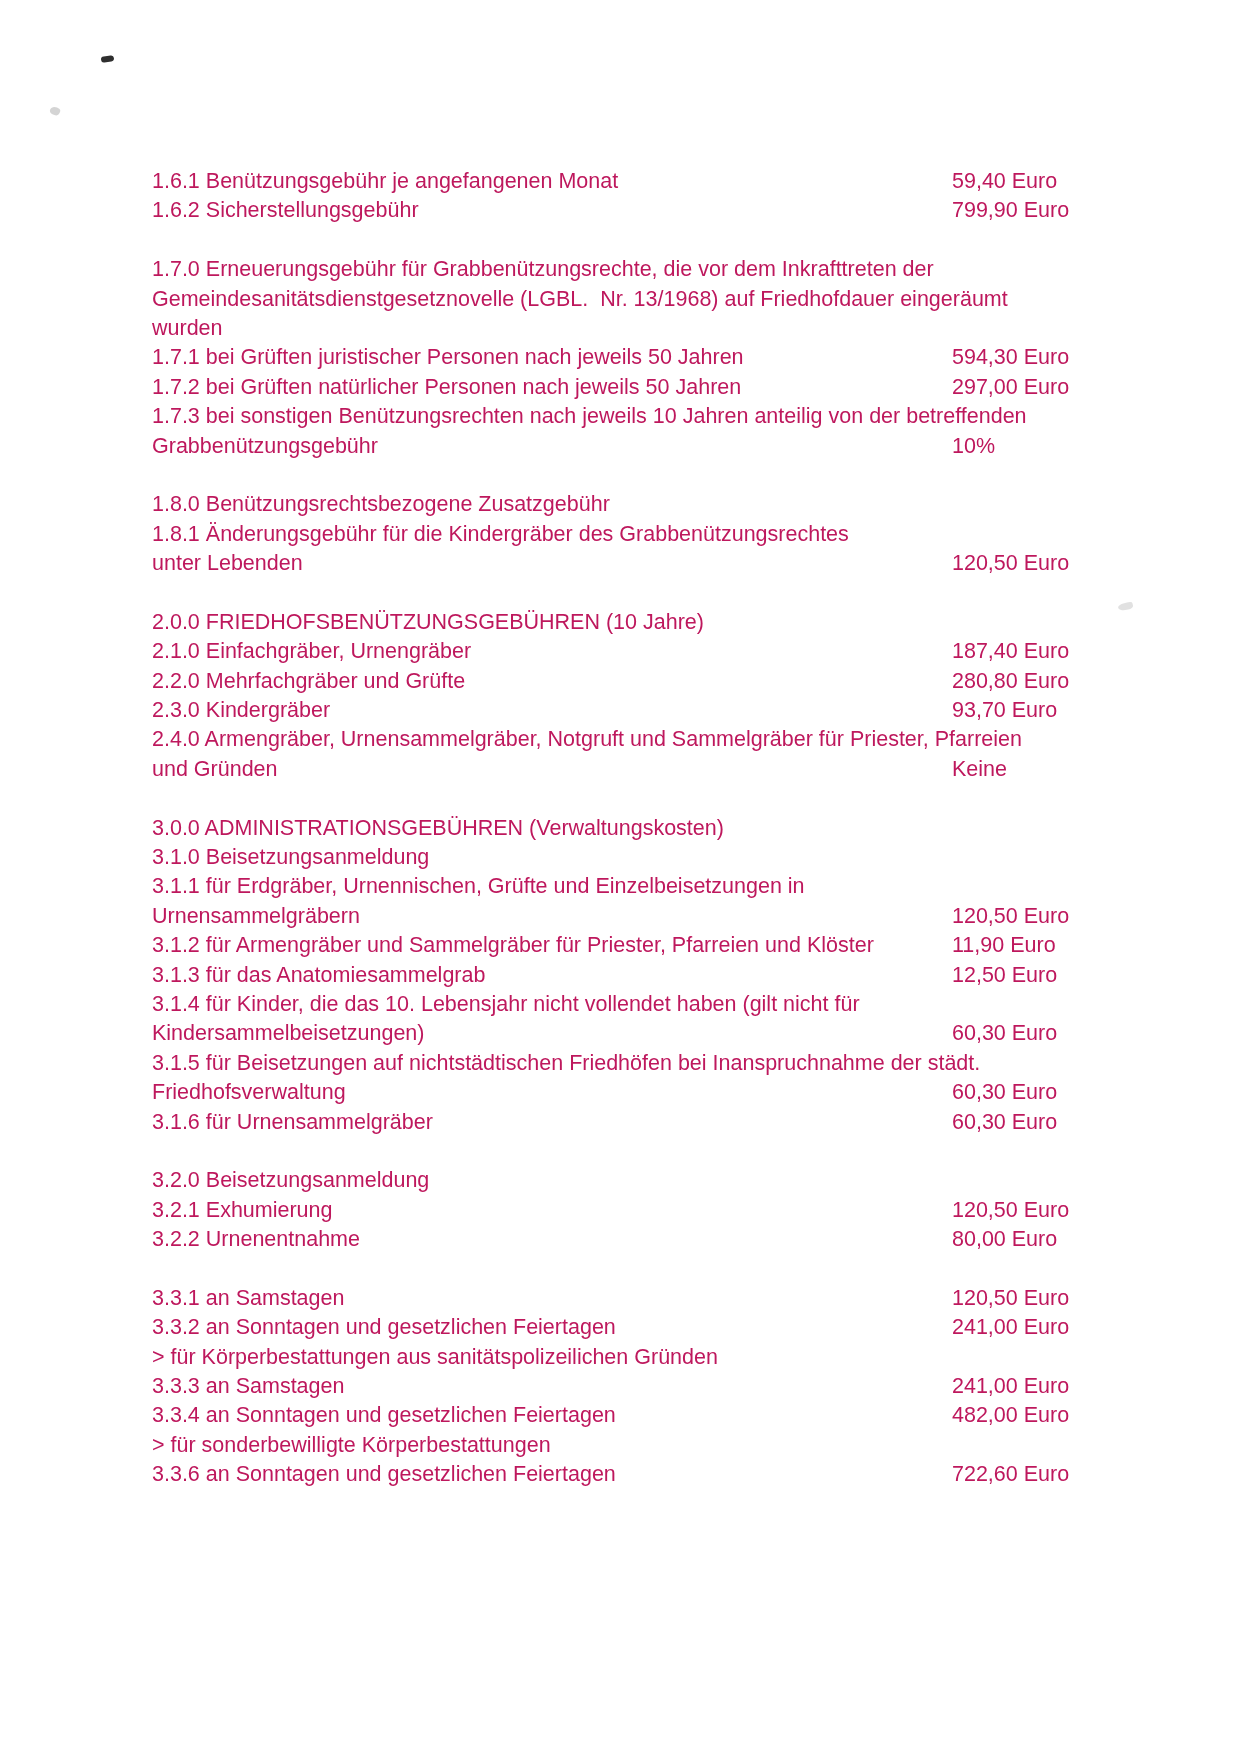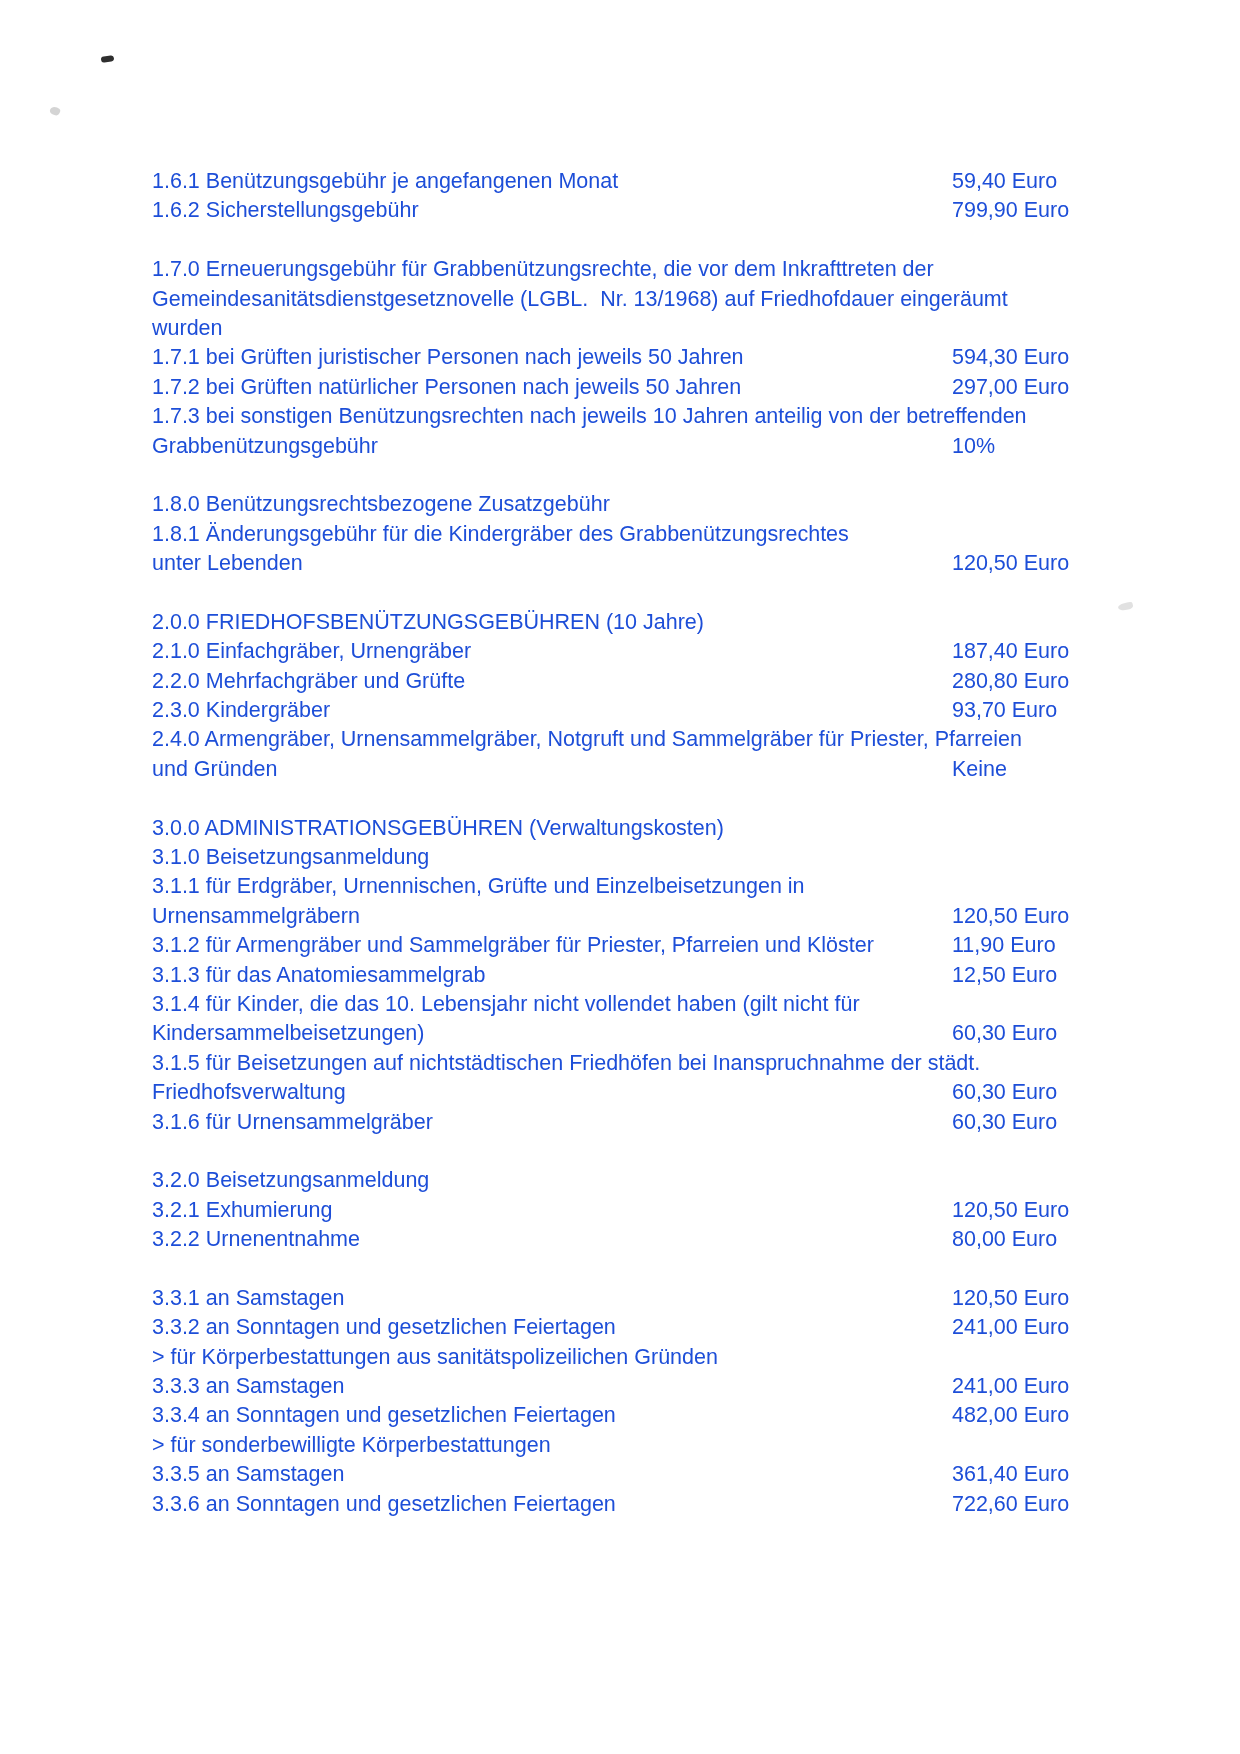--- a/index.html
+++ b/index.html
@@ -8,21 +8,21 @@
     background: #e8e8e8;
   }
   .page {
     position: relative;
     width: 1240px;
     height: 1754px;
     margin: 0 auto;
     background: #ffffff;
     overflow: hidden;
     font-family: "Liberation Sans", "DejaVu Sans", sans-serif;
-    color: #1d4ed8;
+    color: #be185d;
     text-decoration: underline;
   }
   .content {
     position: absolute;
     left: 152px;
     top: 167px;
     width: 960px;
     filter: blur(0.25px);
   }
   .line {
@@ -125,16 +125,15 @@
       <div class="line"><span class="lbl">3.2.0 Beisetzungsanmeldung</span></div>
       <div class="line"><span class="lbl">3.2.1 Exhumierung</span><span class="val">120,50 Euro</span></div>
       <div class="line"><span class="lbl">3.2.2 Urnenentnahme</span><span class="val">80,00 Euro</span></div>
       <div class="spacer"></div>
       <div class="line"><span class="lbl">3.3.1 an Samstagen</span><span class="val">120,50 Euro</span></div>
       <div class="line"><span class="lbl">3.3.2 an Sonntagen und gesetzlichen Feiertagen</span><span class="val">241,00 Euro</span></div>
       <div class="line"><span class="lbl">&gt; für Körperbestattungen aus sanitätspolizeilichen Gründen</span></div>
       <div class="line"><span class="lbl">3.3.3 an Samstagen</span><span class="val">241,00 Euro</span></div>
       <div class="line"><span class="lbl">3.3.4 an Sonntagen und gesetzlichen Feiertagen</span><span class="val">482,00 Euro</span></div>
       <div class="line"><span class="lbl">&gt; für sonderbewilligte Körperbestattungen</span></div>
-      <div class="line"><span class="lbl">3.3.5 an Samstagen</span><span class="val">361,40 Euro</span></div>
       <div class="line"><span class="lbl">3.3.6 an Sonntagen und gesetzlichen Feiertagen</span><span class="val">722,60 Euro</span></div>
     </div>
 </div>
 
 </body></html>

